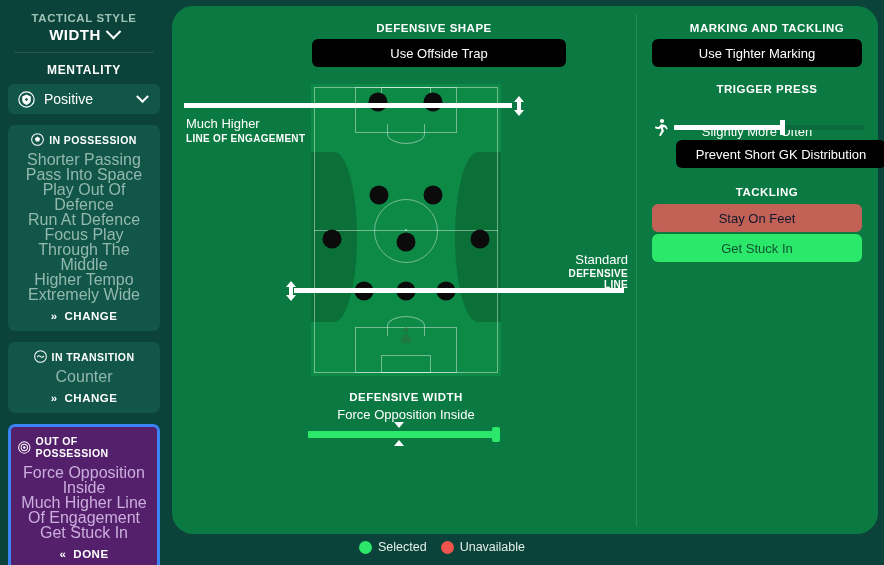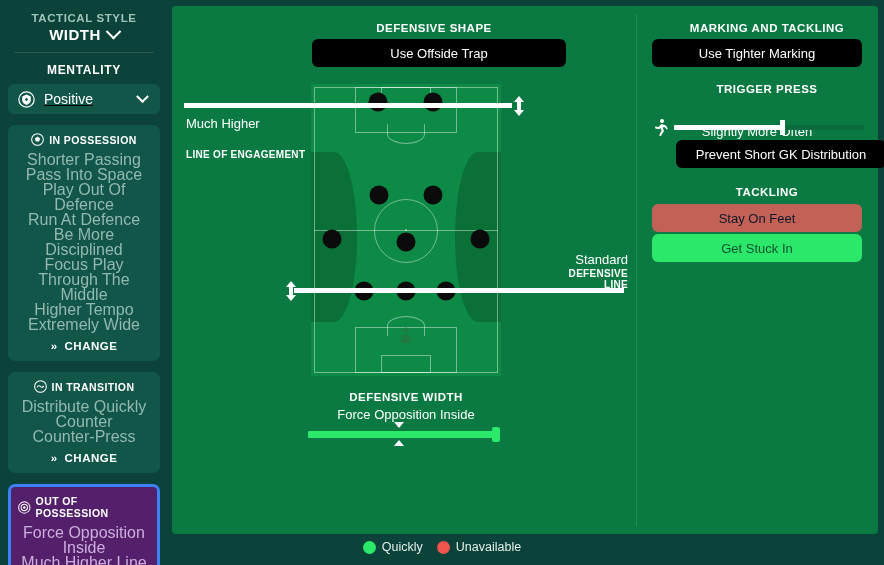--- a/index.html
+++ b/index.html
@@ -62,21 +62,20 @@
     margin-bottom: 7px;
   }
   .mentality-box {
     background: #12564a;
     border-radius: 6px;
     height: 30px;
     display: flex;
     align-items: center;
     padding: 0 10px;
     position: relative;
-    text-decoration: underline;
   }
   .mentality-icon {
     width: 17px; height: 17px;
     flex: 0 0 auto;
   }
   .mentality-text {
     flex: 1;
     color: #ffffff;
     font-size: 14px;
     text-align: left;
@@ -134,21 +133,21 @@
     letter-spacing: 0.5px;
     padding: 5px 0 3px 0;
   }
 
   
   #center {
     position: absolute;
     left: 172px; top: 6px;
     width: 706px; height: 528px;
     background: #0a7a42;
-    border-radius: 4px;
+    border-radius: 21px;
   }
   #vdivider {
     position: absolute;
     left: 464px; top: 8px;
     width: 1px; height: 512px;
     background: #1d8f56;
   }
   .sec-title {
     color: #ffffff;
     font-size: 11.5px;
@@ -210,21 +209,21 @@
   #eng-line {
     position: absolute; left: 12px; top: 97px;
     width: 328px; height: 5px;
     background: #ffffff;
   }
   #eng-handle { position: absolute; left: 340px; top: 90px; }
   #eng-labels { position: absolute; left: 14px; top: 110px; }
   #eng-labels .big { color: #ffffff; font-size: 13px; }
   #eng-labels .small {
     color: #ffffff; font-size: 10px; font-weight: bold; letter-spacing: 0.3px;
-    margin-top: 18px;
+    margin-top: 2px;
   }
 
   
   #def-line {
     position: absolute; left: 122px; top: 282px;
     width: 330px; height: 5px;
     background: #ffffff;
   }
   #def-handle { position: absolute; left: 112px; top: 275px; }
   #def-labels { position: absolute; left: 382px; top: 246px; text-align: right; width: 74px; }
@@ -346,43 +345,40 @@
           <circle cx="10" cy="10" r="9" fill="none" stroke="#fff" stroke-width="1.6"></circle>
           <polygon points="10,5.5 14,8.4 12.5,13 7.5,13 6,8.4" fill="#fff"></polygon>
         </svg>
         <span class="title">IN POSSESSION</span>
       </div>
       <div class="phase-list">
         <div>Shorter Passing</div>
         <div>Pass Into Space</div>
         <div>Play Out Of Defence</div>
         <div>Run At Defence</div>
-        <div>Be More Disciplined</div>
         <div>Focus Play Through The Middle</div>
         <div>Higher Tempo</div>
         <div>Extremely Wide</div>
       </div>
       <div class="phase-action">
         <span>»</span>
         <span>CHANGE</span>
       </div>
     </div>
 
     <div class="phase-card">
       <div class="phase-head">
         <svg width="13" height="13" viewBox="0 0 20 20">
           <circle cx="10" cy="10" r="9" fill="none" stroke="#fff" stroke-width="1.6"></circle>
           <path d="M5 11 Q7.5 7 10 10 Q12.5 13 15 9" fill="none" stroke="#fff" stroke-width="1.6"></path>
         </svg>
         <span class="title">IN TRANSITION</span>
       </div>
       <div class="phase-list">
-        <div>Distribute Quickly</div>
         <div>Counter</div>
-        <div>Counter-Press</div>
       </div>
       <div class="phase-action">
         <span>»</span>
         <span>CHANGE</span>
       </div>
     </div>
 
     <div class="phase-card oop">
       <div class="phase-head">
         <svg width="13" height="13" viewBox="0 0 20 20">
@@ -502,21 +498,21 @@
     <div id="gk-btn" class="opt-btn">Prevent Short GK Distribution</div>
 
     <div id="tk-head" class="sec-title">TACKLING</div>
     <div id="tk-btn1" class="opt-btn unavailable">Stay On Feet</div>
     <div id="tk-btn2" class="opt-btn selected">Get Stuck In</div>
   </div>
 
   <div id="legend">
     <div class="leg-item">
       <span class="leg-dot" style="background:#2ce86a;"></span>
-      <span class="leg-text">Quickly</span>
+      <span class="leg-text">Selected</span>
     </div>
     <div class="leg-item">
       <span class="leg-dot" style="background:#f0544c;"></span>
       <span class="leg-text">Unavailable</span>
     </div>
   </div>
 
 </div>
 
 </body></html>

